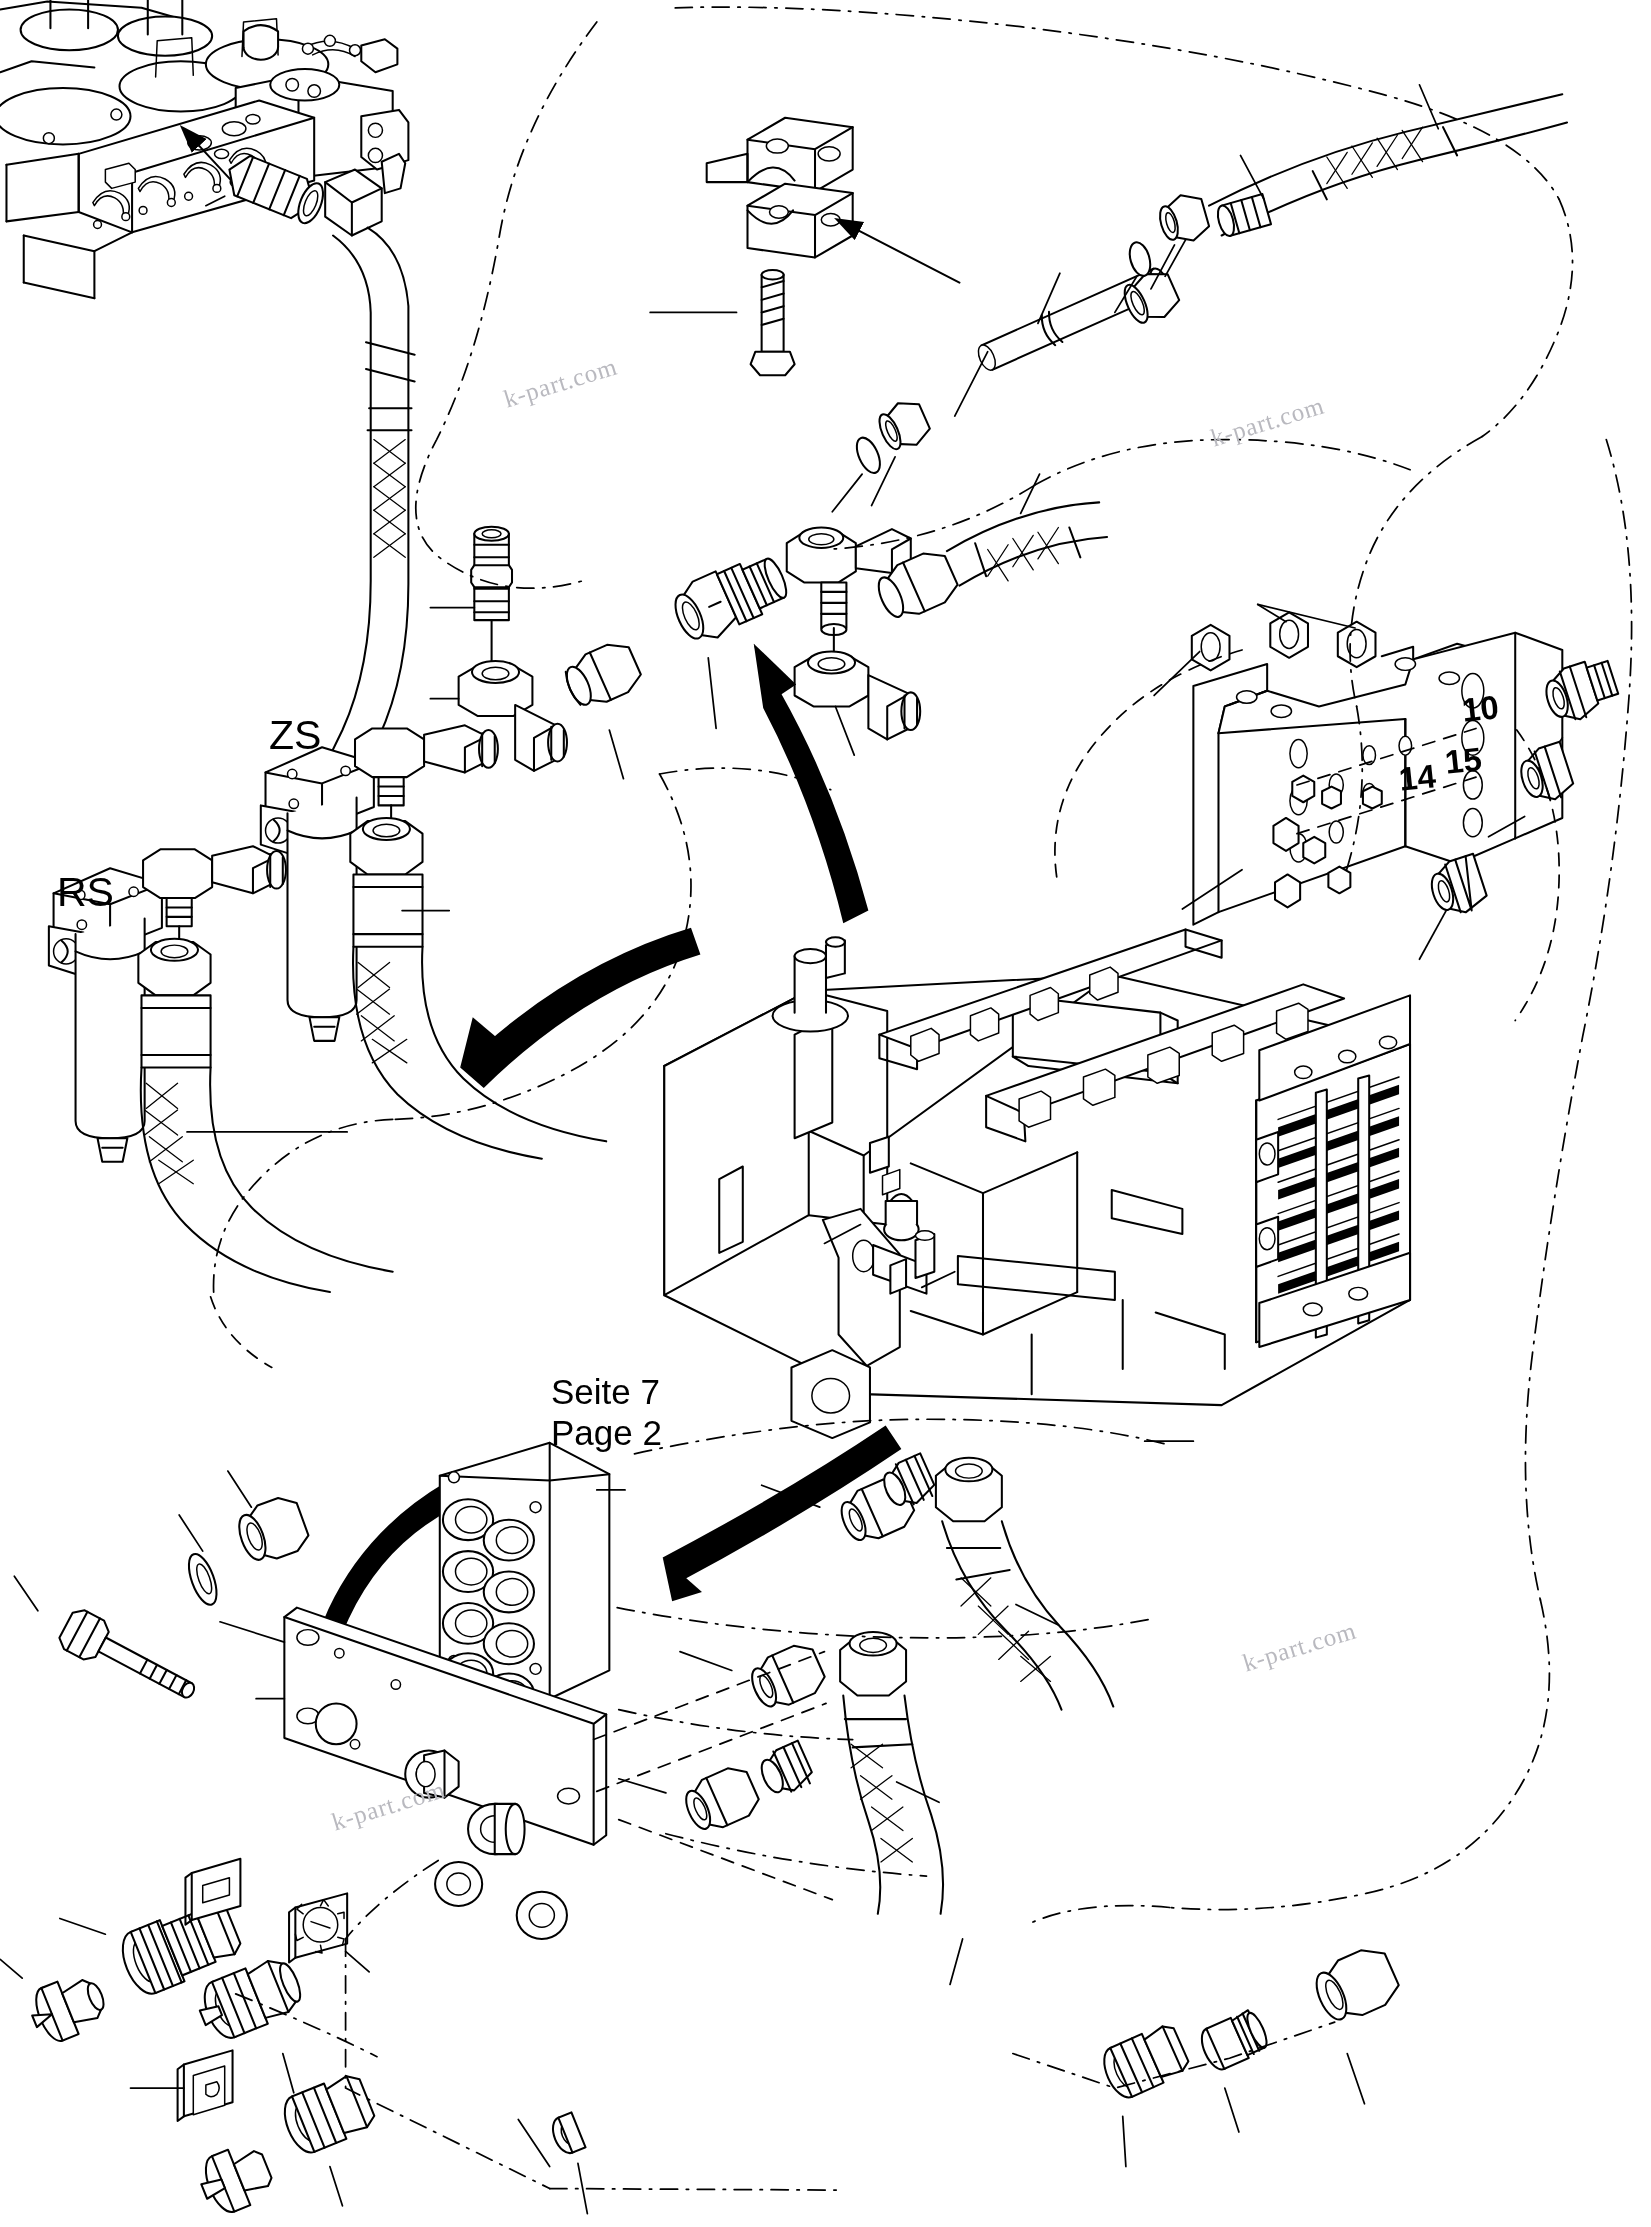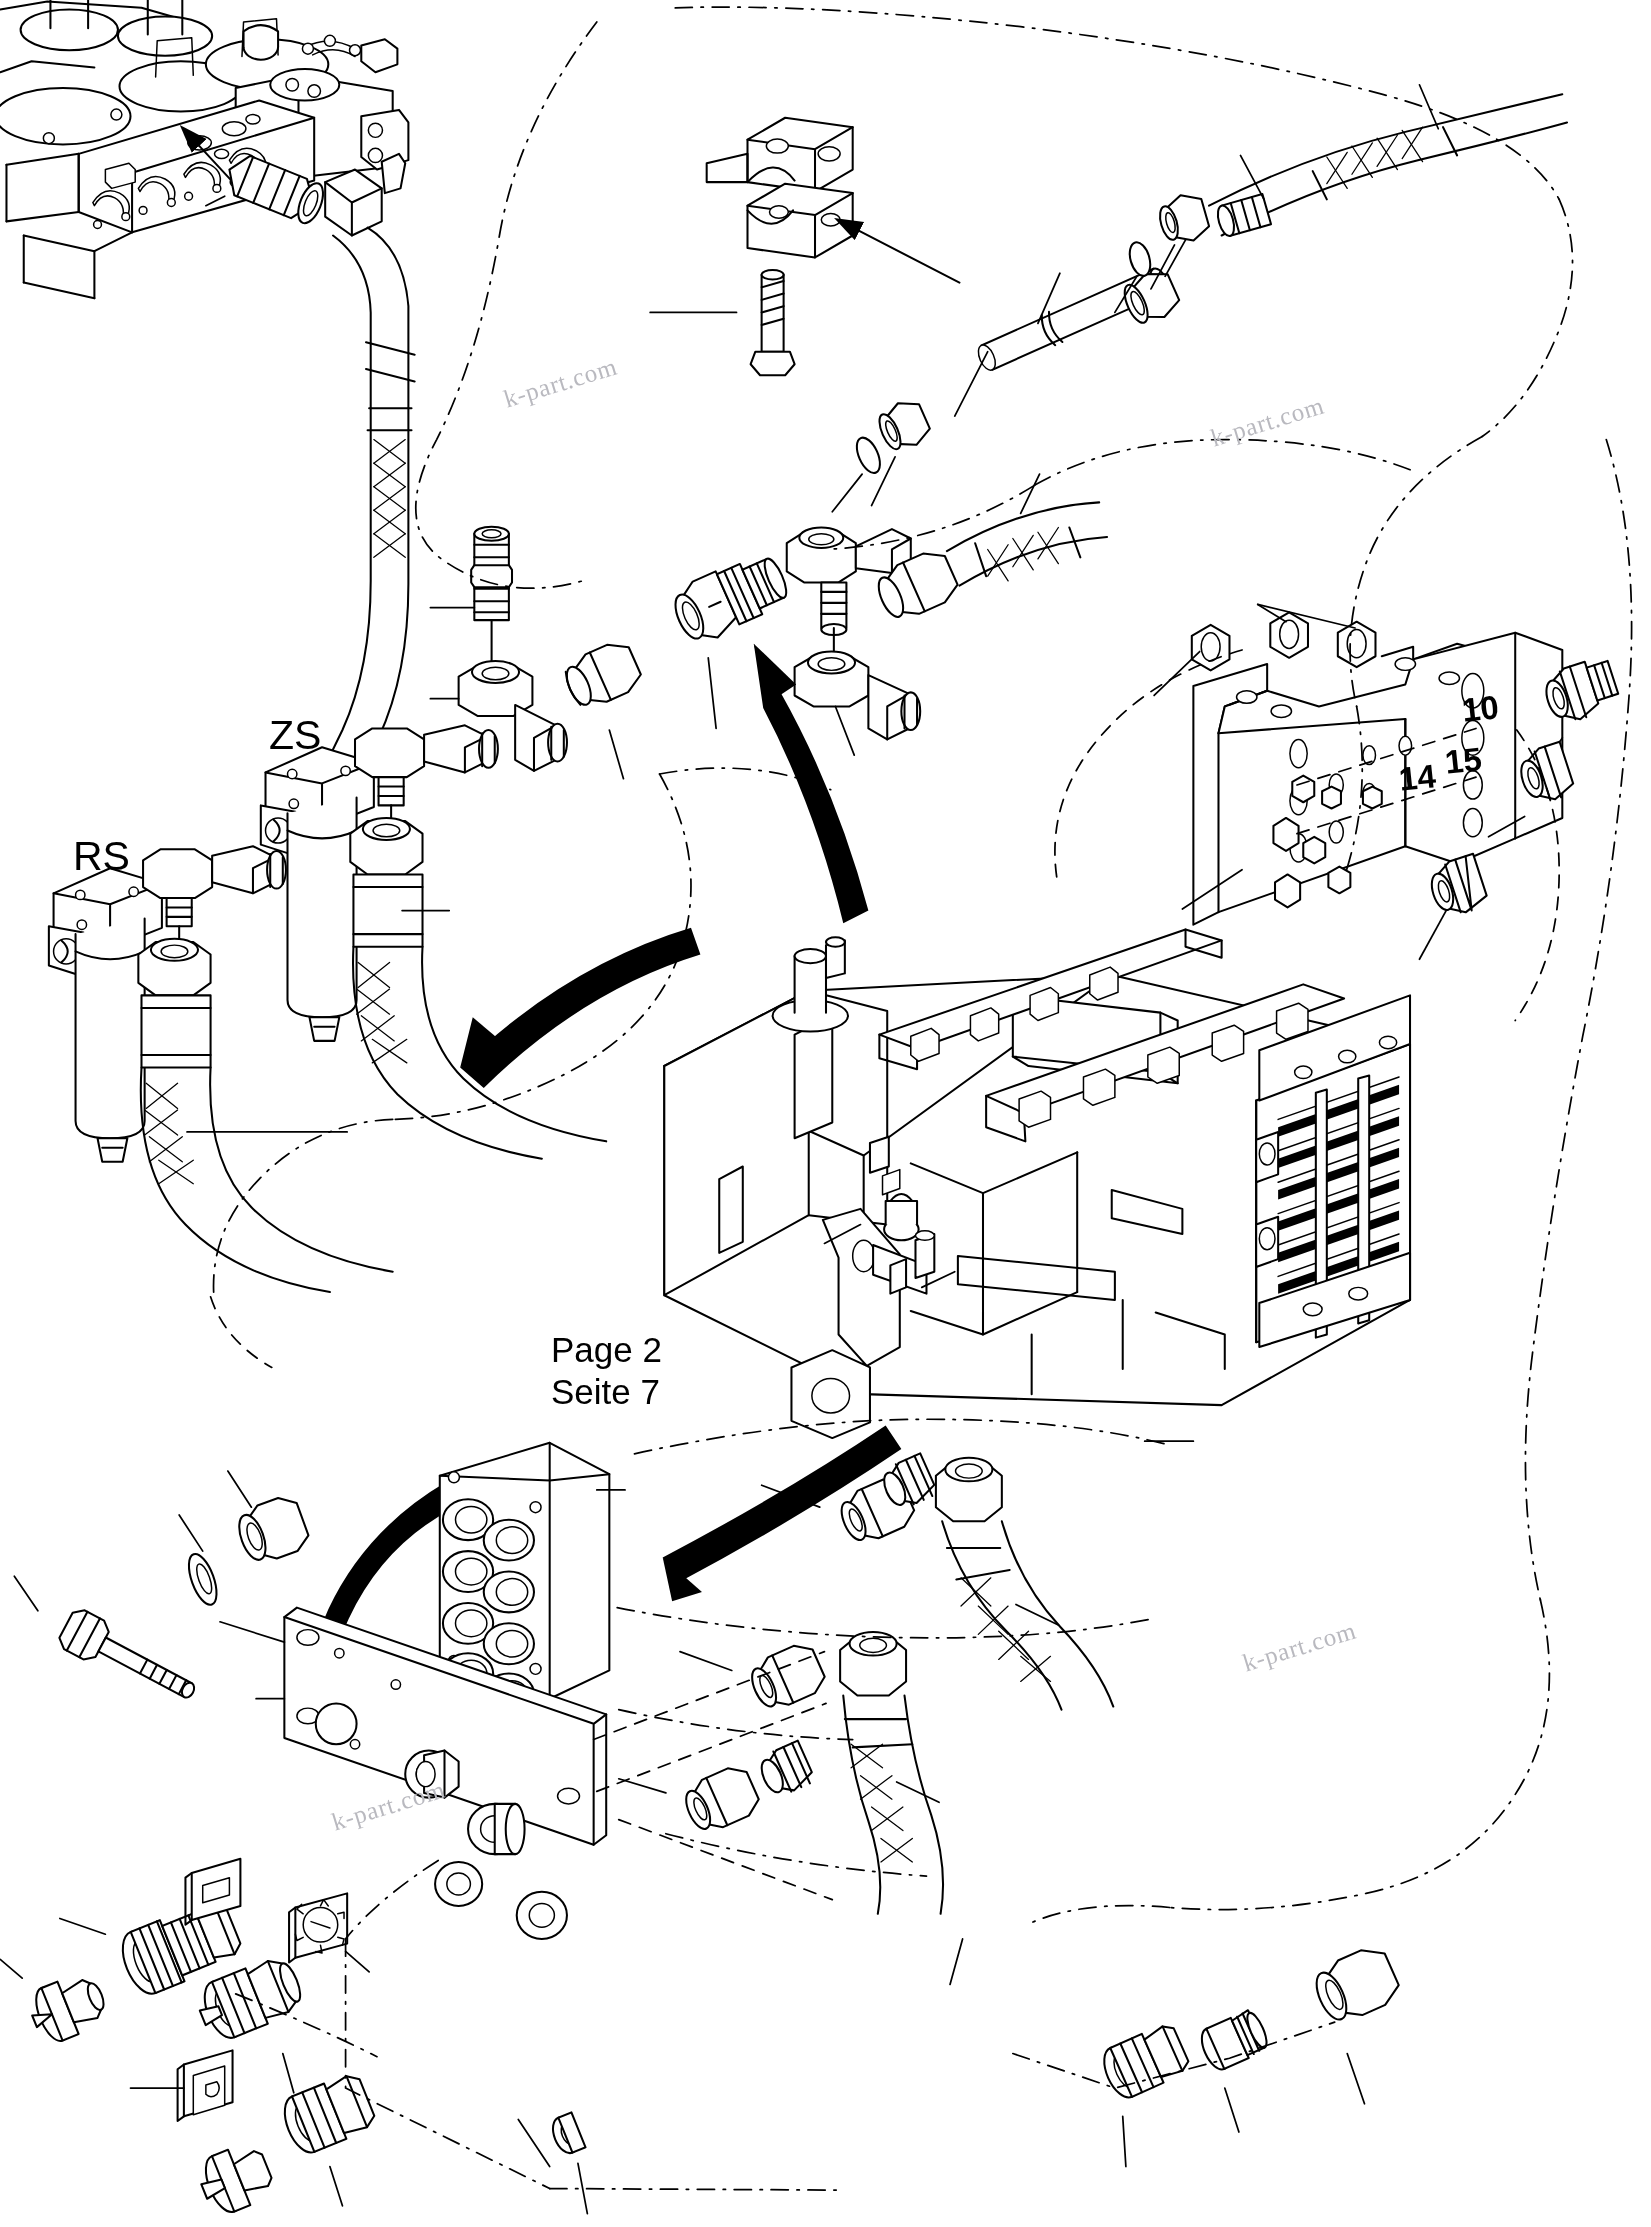--- a/index.html
+++ b/index.html
@@ -809,25 +809,25 @@
   <g>
     <path class="ld" d="M1506,1158 L1582,1108"></path>
     <path class="ld" d="M1458,1836 L1520,1836"></path>
     <path class="ld" d="M1050,1584 L1096,1560"></path>
     <path class="ld" d="M1174,1640 L1216,1620"></path>
     <path class="ld" d="M660,2700 L700,2760"></path>
     <path class="ld" d="M1226,2470 L1210,2528"></path>
   </g>
 </svg>
 
-<div class="lbl lbl-rs" style="left:57px;top:834px;margin-left:16px;">RS</div>
+<div class="lbl lbl-rs" style="left:57px;top:870px;">RS</div>
 <div class="lbl lbl-zs" style="left:269px;top:713px;">ZS</div>
 
 <div class="lbl lbl-page" style="left:551px;top:1372px;">Seite 7</div>
-<div class="lbl lbl-page" style="left:551px;top:1330px;">Page 2</div>
+<div class="lbl lbl-page" style="left:551px;top:1413px;">Page 2</div>
 
 <div class="lbl lbl-num" style="left:1462px;top:691px;transform:rotate(-6deg);">10</div>
 <div class="lbl lbl-num" style="left:1445px;top:743px;transform:rotate(-6deg);">15</div>
 <div class="lbl lbl-num" style="left:1399px;top:760px;transform:rotate(-6deg);">14</div>
 
 <div class="wm" style="left:502px;top:369px;transform:rotate(-17deg);">k-part.com</div>
 <div class="wm" style="left:1209px;top:408px;transform:rotate(-17deg);">k-part.com</div>
 <div class="wm" style="left:1241px;top:1633px;transform:rotate(-17deg);">k-part.com</div>
 <div class="wm" style="left:330px;top:1792px;transform:rotate(-17deg);">k-part.com</div>
 

